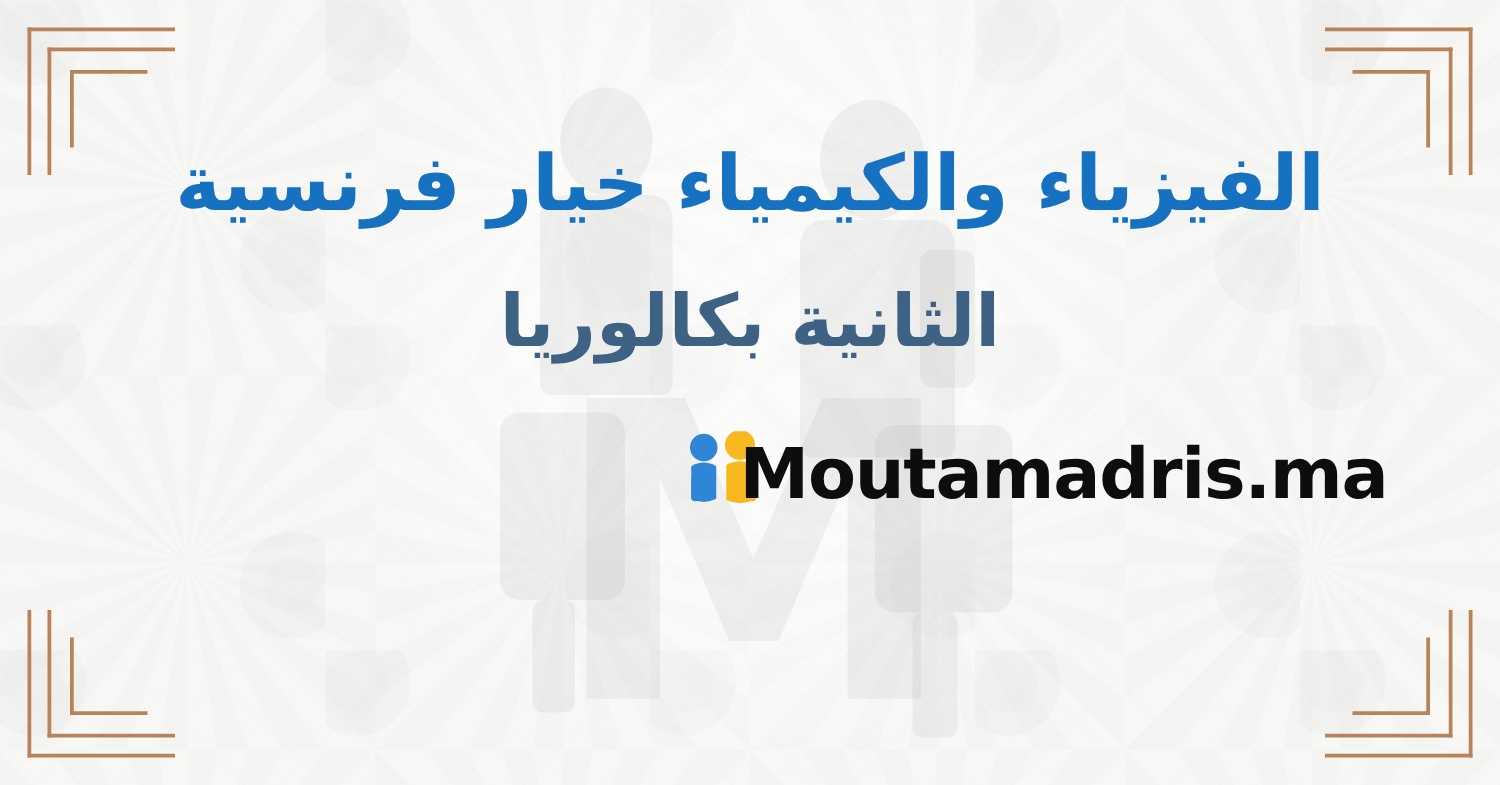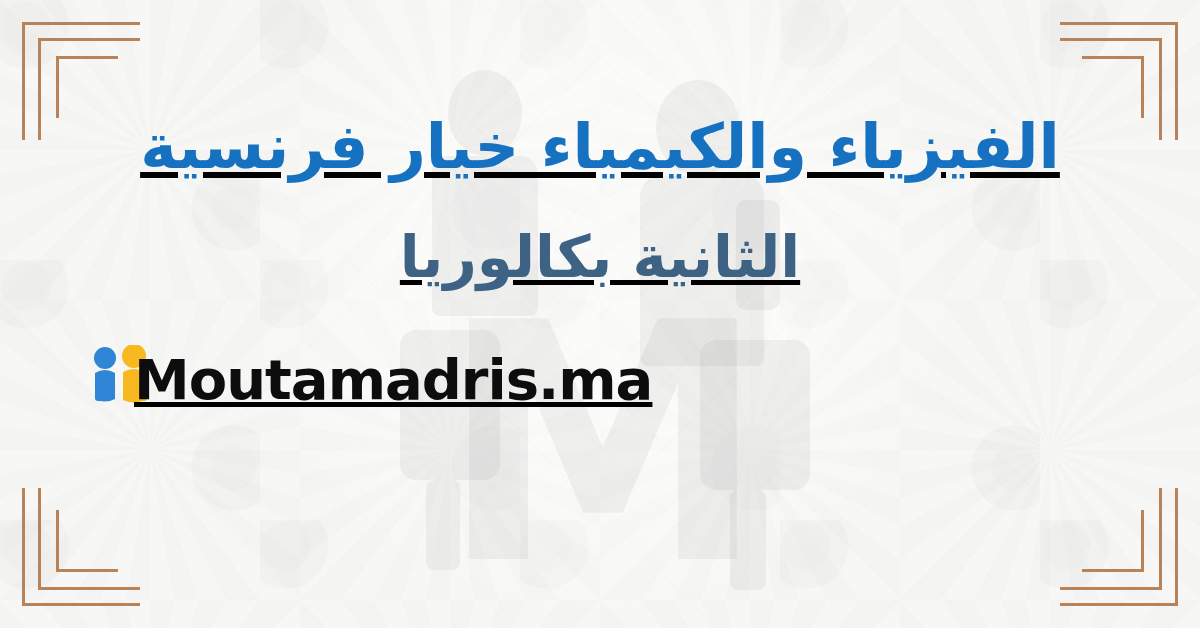--- a/index.html
+++ b/index.html
@@ -101,25 +101,24 @@
   .c-br .v3 { right: 34px; bottom: 34px; height: 62px; }
 
   
   .content {
     position: relative;
     z-index: 4;
     width: 100%;
     height: 100%;
     display: flex;
     flex-direction: column;
-    align-items: flex-end;
+    align-items: flex-start;
     justify-content: flex-start;
     box-sizing: border-box;
     padding: 112px 90px 30px 90px;
-    text-decoration: underline;
   }
 
   .title-line {
     width: 100%;
     text-align: center;
     font-family: "DejaVu Sans", "Liberation Sans", sans-serif;
     font-weight: 700;
     direction: rtl;
   }
   .title-line-1 {

